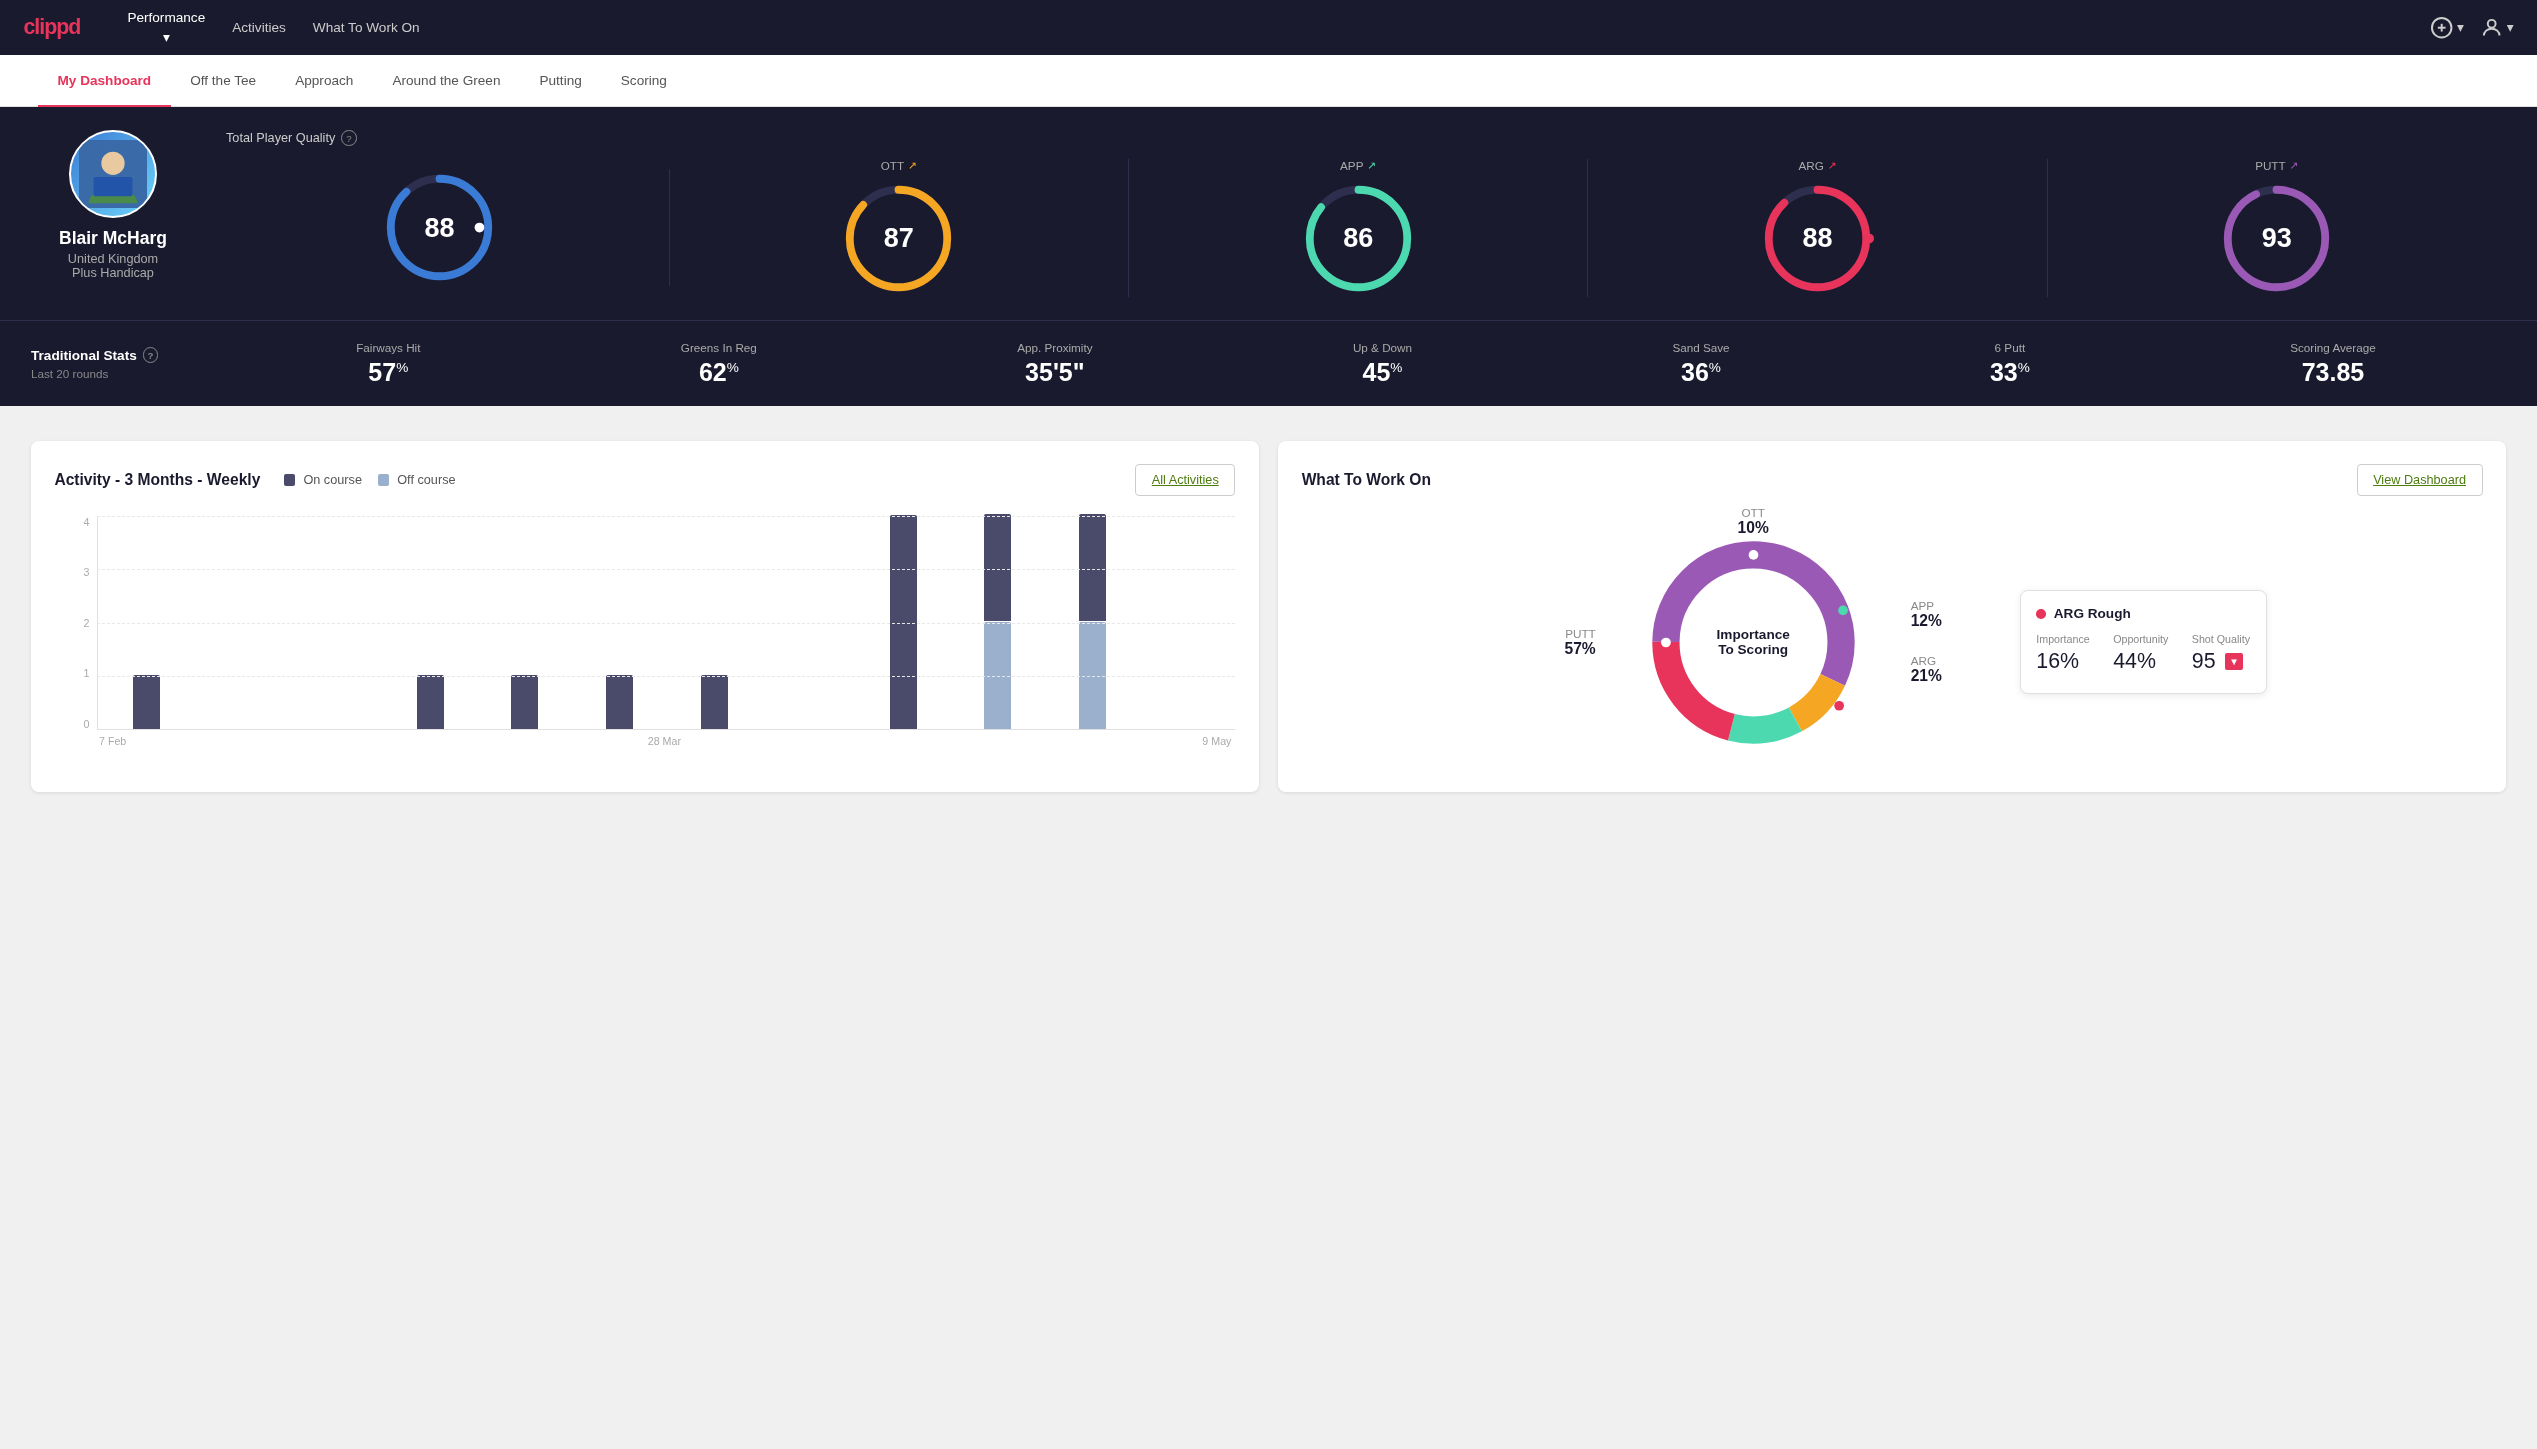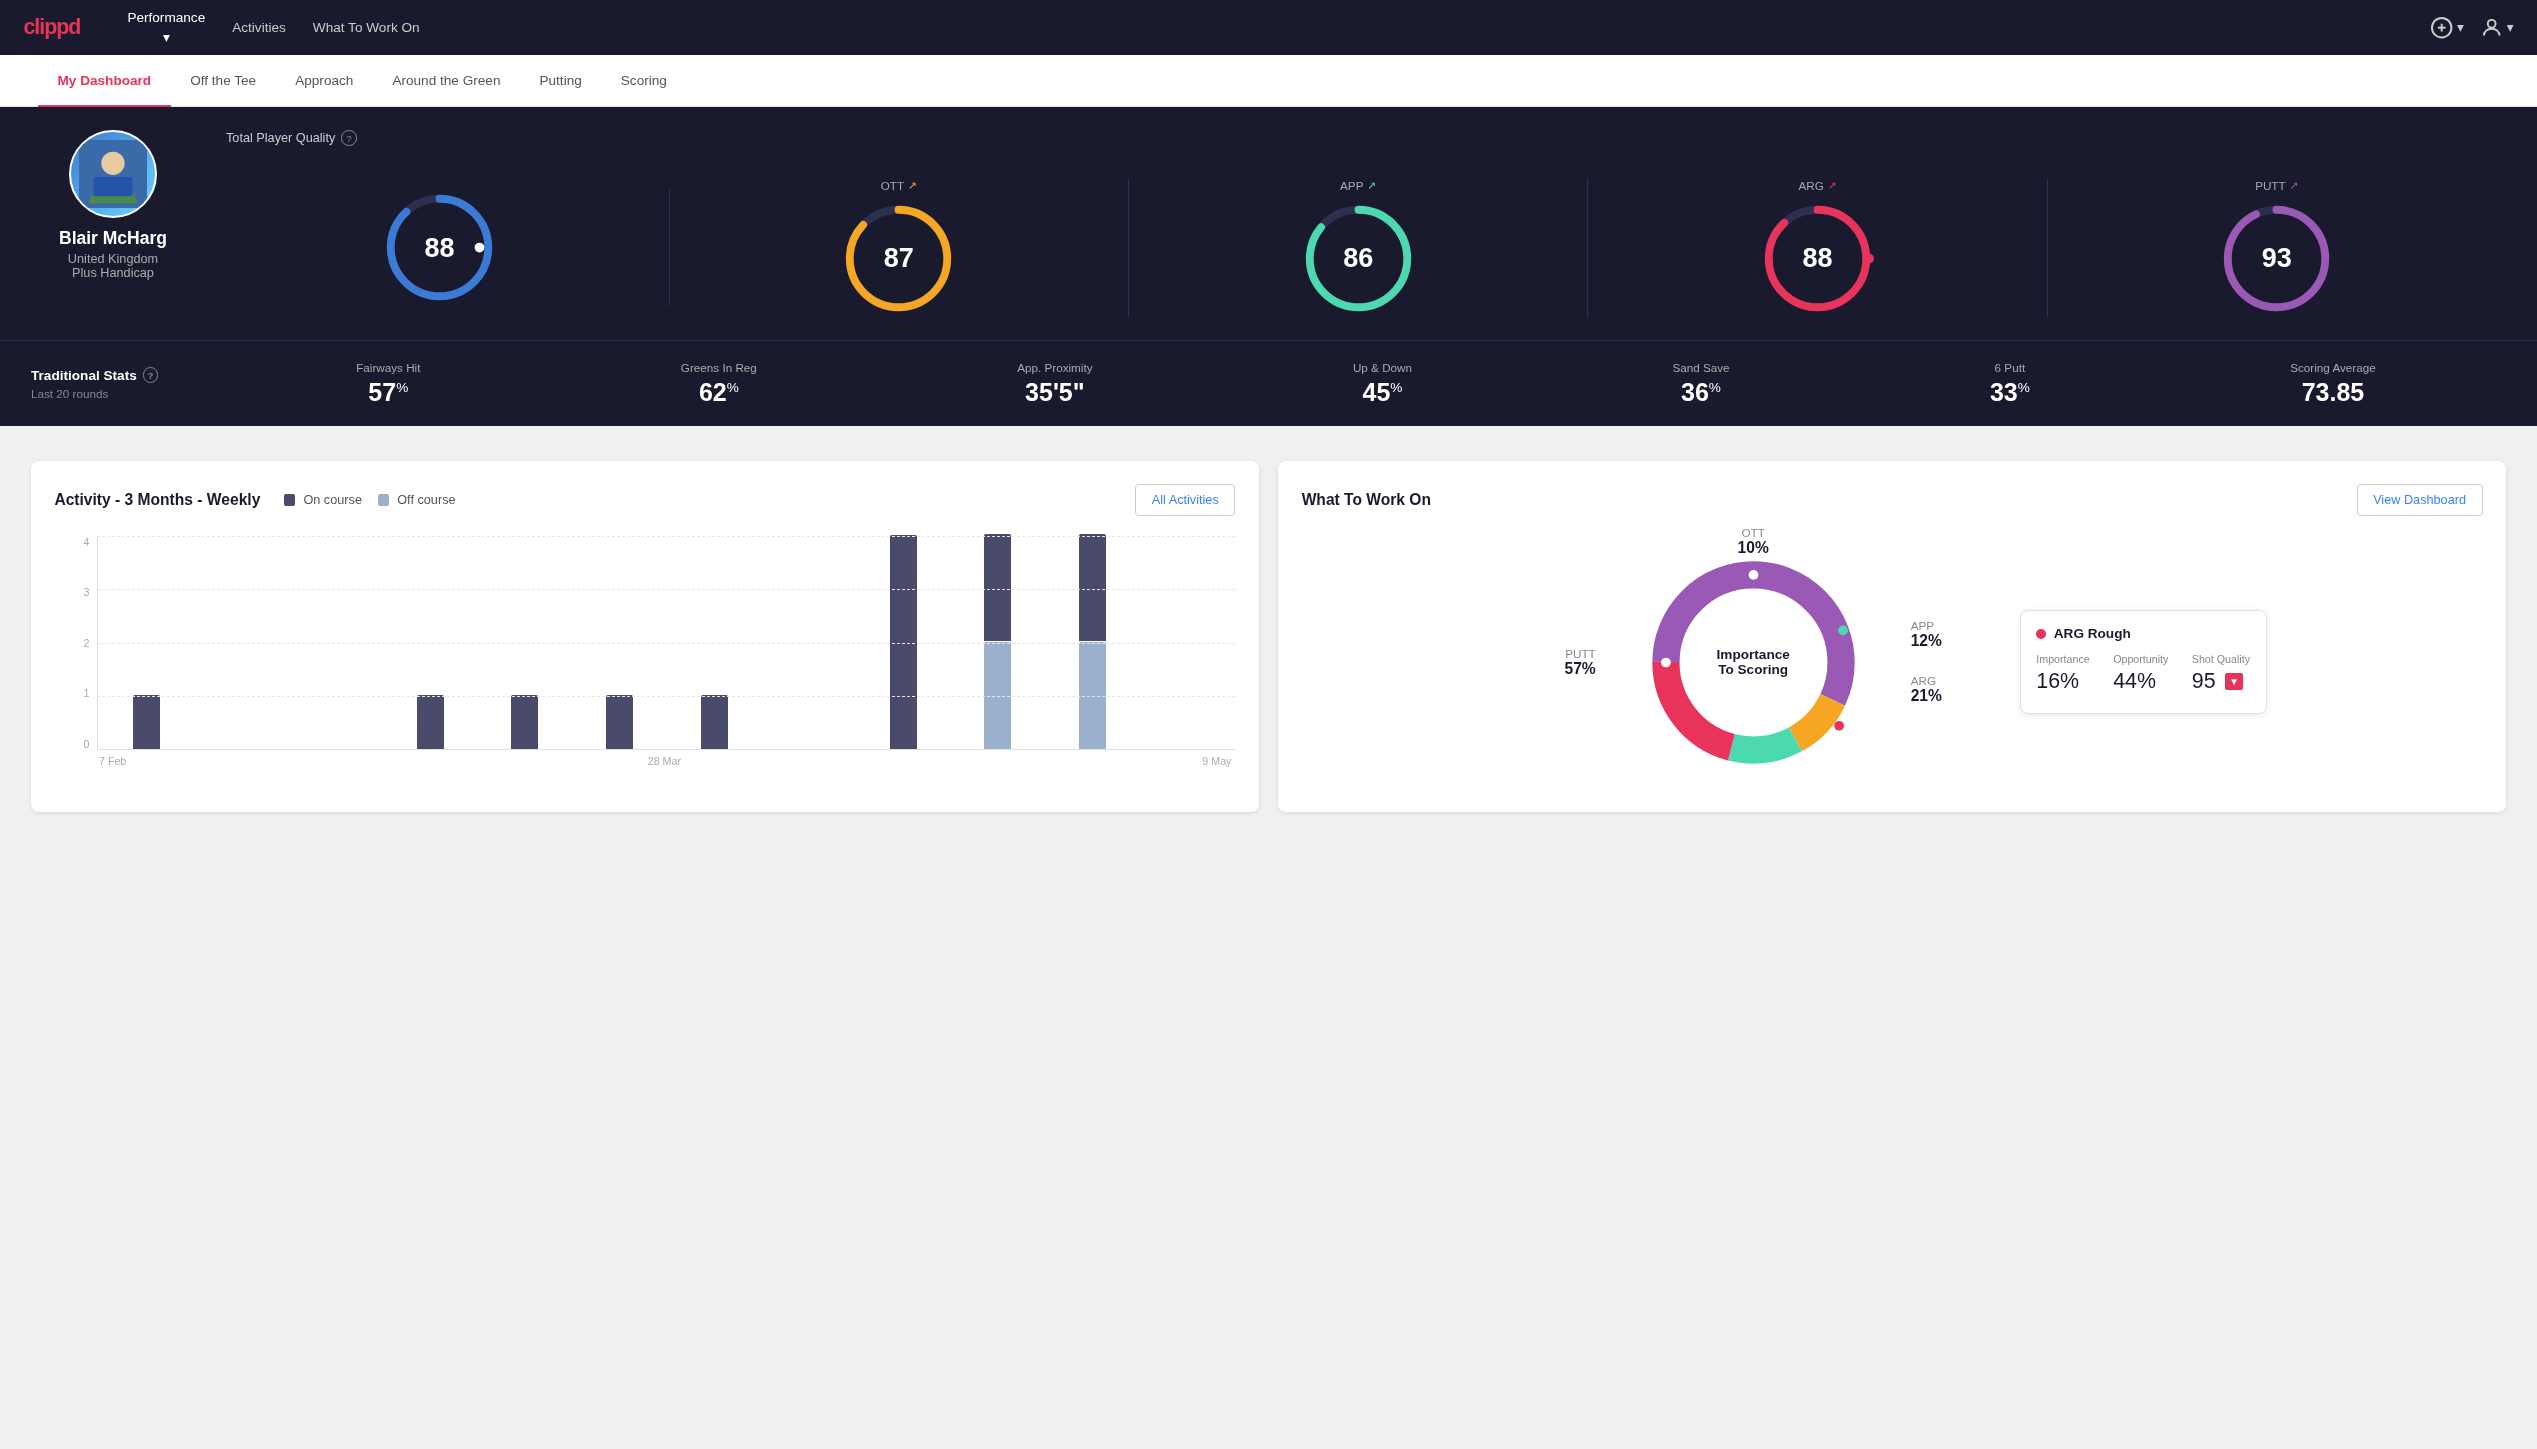--- a/index.html
+++ b/index.html
@@ -119,21 +119,21 @@
 
     .scores-area {
       flex: 1;
       display: flex;
       flex-direction: column;
     }
 
     .tpq-label {
       color: #ccc;
       font-size: 12.7px;
-      margin-bottom: 33px;
+      margin-bottom: 13px;
       display: flex;
       align-items: center;
       gap: 5.8px;
     }
     .help-icon {
       width: 15.6px; height: 15.6px;
       border-radius: 50%;
       border: 1px solid #888;
       display: inline-flex;
       align-items: center;
@@ -290,21 +290,22 @@
       border-radius: 1.9px;
     }
 
     .btn-outline {
       border: 1px solid #ccc;
       background: #fff;
       padding: 7.8px 15.6px;
       border-radius: 3.9px;
       font-size: 12.7px;
       cursor: pointer;
-      color: #3b82f6;
+      color: #4d7c0f;
+      text-decoration: underline;
     }
     .y-label {
       font-size: 10.7px;
       color: #aaa;
     }
     .x-label { font-size: 10.7px; color: #aaa; }
 
     
     .donut-area {
       display: flex;

